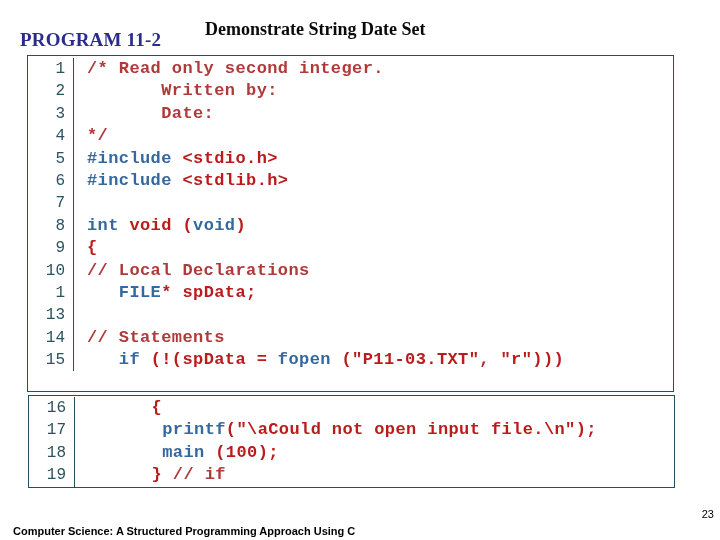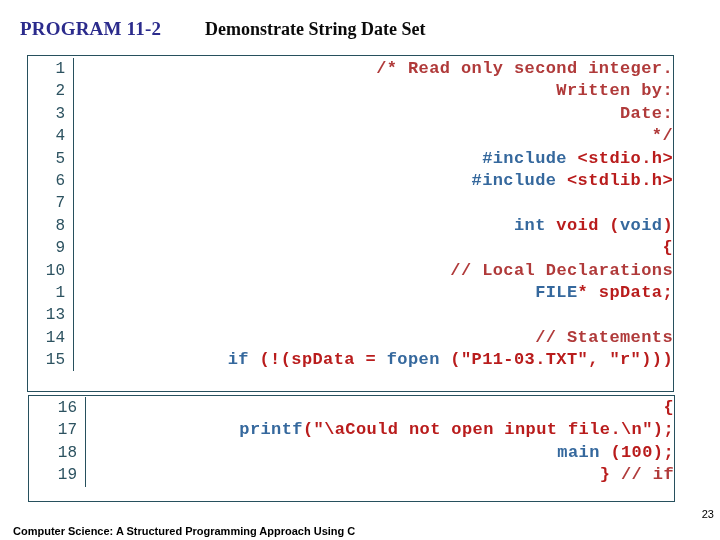--- a/index.html
+++ b/index.html
@@ -6,59 +6,58 @@
   html, body { width: 720px; height: 540px; }
   body {
     position: relative;
     width: 720px; height: 540px;
     background: #ffffff;
     font-family: "Liberation Sans", sans-serif;
     overflow: hidden;
   }
   .header { position: absolute; left: 0; top: 18px; width: 720px; height: 26px; }
   .program-label {
-    position: absolute; left: 20px; top: 0;
+    position: absolute; left: 20px; top: 11px;
     font-family: "Liberation Serif", serif;
     font-weight: bold; font-size: 19px; color: #2b2b8c;
     letter-spacing: 0.2px;
   }
   .slide-title {
     position: absolute; left: 205px; top: 1px;
     font-family: "Liberation Serif", serif;
     font-weight: bold; font-size: 18px; color: #0a0a0a;
   }
   .code-box {
     position: absolute;
     border: 1px solid #27505d;
     background: #ffffff;
     overflow: hidden;
   }
   .code-box-1 { left: 27px; top: 55px; width: 647px; height: 337px; padding-top: 2px; }
-  .code-box-2 { left: 28px; top: 395px; width: 647px; height: 107px; padding-top: 1px; padding-left: 11px; }
+  .code-box-2 { left: 28px; top: 395px; width: 647px; height: 93px; padding-top: 1px; }
   .code-row { display: flex; height: 22.4px; line-height: 22.4px; }
   .line-no {
     flex: 0 0 46px;
     border-right: 1px solid #27505d;
     text-align: right;
     padding-right: 8px;
     font-family: "Liberation Mono", "DejaVu Sans Mono", monospace;
     font-size: 16px;
     color: #2c5260;
     white-space: pre;
   }
   .code-text {
     flex: 1;
     padding-left: 13px;
     font-family: "Liberation Mono", "DejaVu Sans Mono", monospace;
     font-weight: bold;
     font-size: 17px;
     letter-spacing: 0.4px;
     white-space: pre;
     color: #3d3d3d;
-    text-align: right;
   }
   .seg-plain   { color: #b91c1c; }
   .seg-keyword { color: #35689d; }
   .seg-comment { color: #b03a3a; }
   .footer { position: absolute; left: 0; top: 508px; width: 720px; height: 20px; }
   .footer-book {
     position: absolute; left: 13px; top: 0;
     font-size: 11px; font-weight: bold; color: #000000; margin-top: 17px;
   }
   .footer-page {

